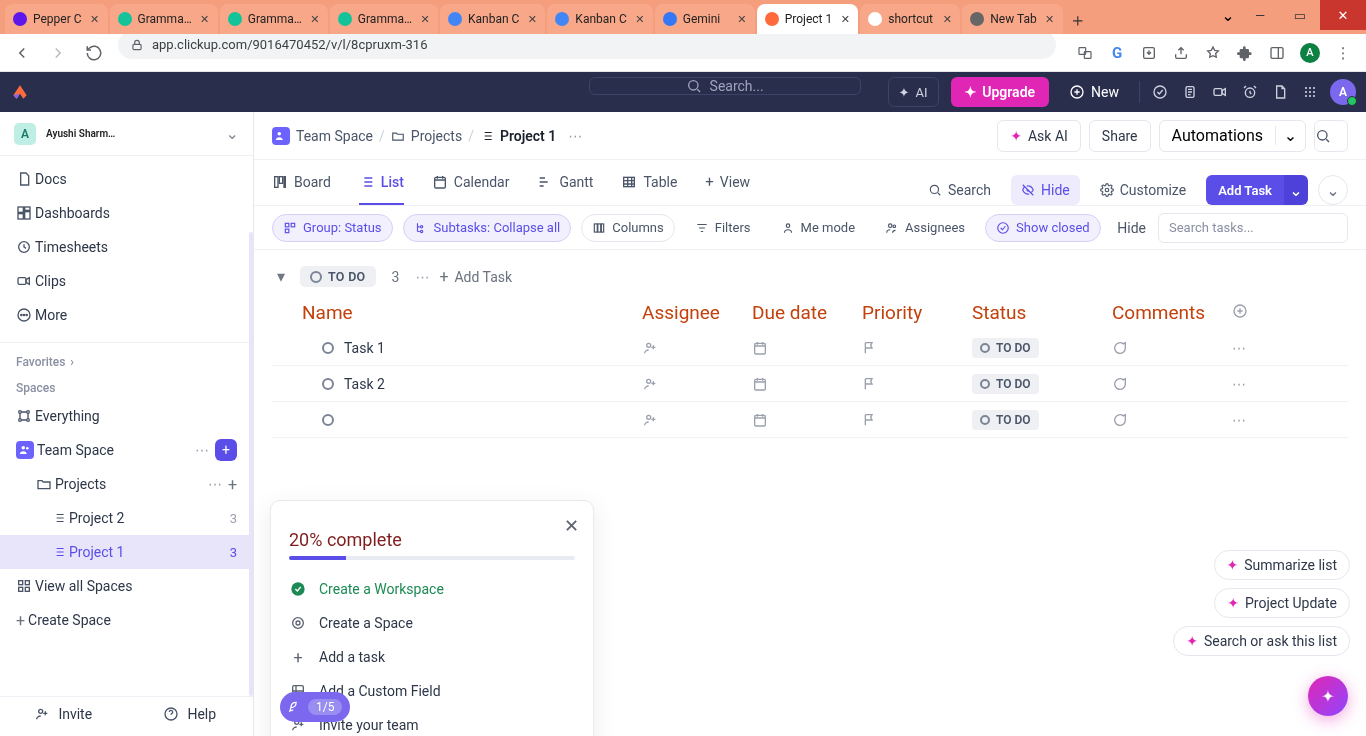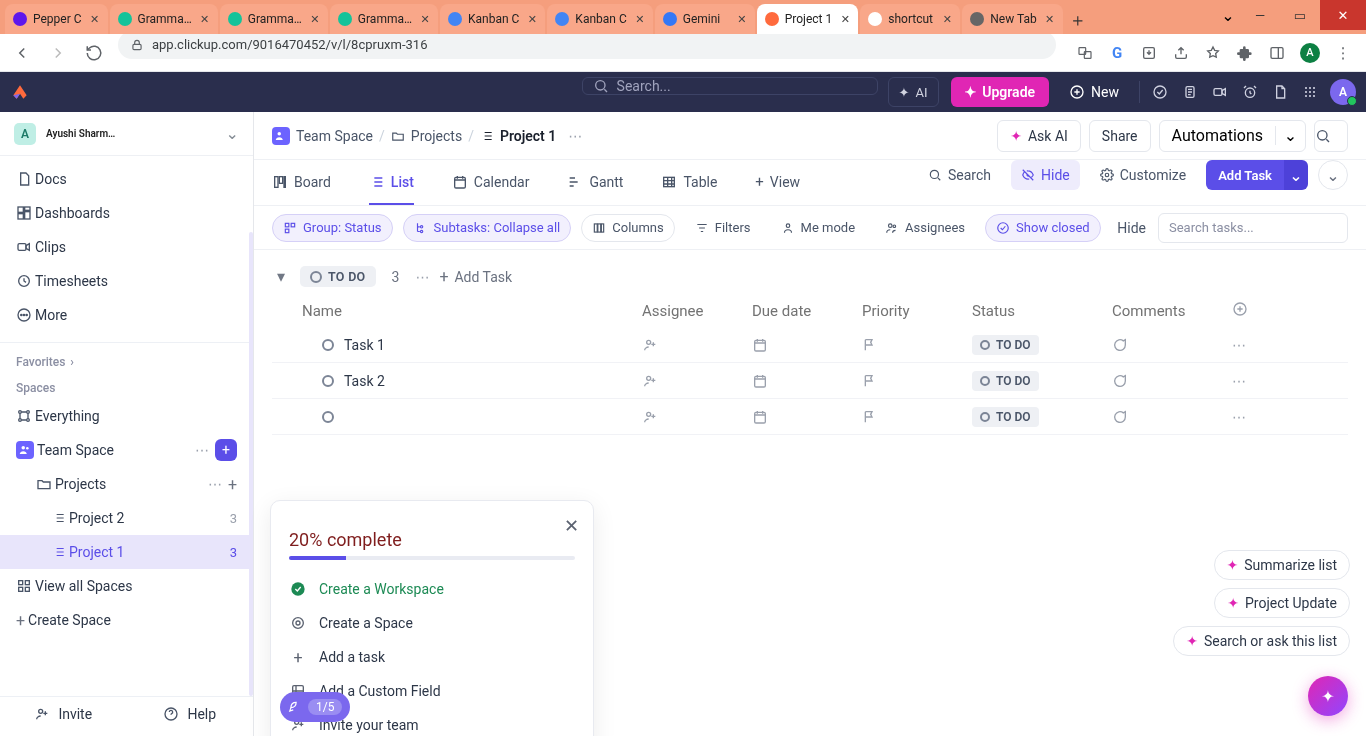--- a/index.html
+++ b/index.html
@@ -22,21 +22,21 @@
 .nav-btn { width: 28px; height: 28px; display: flex; align-items: center; justify-content: center; color: #5f6368; cursor: pointer; border-radius: 50%; }
 .nav-btn.disabled { color: #bbb; }
 .url-field { flex: 1; height: 28px; background: #f1f3f4; border-radius: 14px; display: flex; align-items: center; padding: 0 12px; font-size: 13px; color: #3c4043; gap: 8px; margin: 0 6px 16px 2px;}
 .addr-icons { display:flex; gap:14px; align-items:center; padding:0 6px; }
 .addr-ico { width:18px; height:18px; display:flex; align-items:center; justify-content:center; color:#5f6368; font-size:15px; }
 .profile-dot { width:20px; height:20px; border-radius:50%; background:#0d8043; color:#fff; display:flex; align-items:center; justify-content:center; font-size:11px; font-weight:500; }
 
 
 .app-top { height: 40px; background: #2a2e4d; display:flex; align-items:center; padding: 0 10px; gap: 12px; position: relative;}
 .app-logo { width:20px; height:20px; display:inline-flex; }
-.search-box { width: 296px; height: 30px; margin-left: auto; margin-right: 0;}
+.search-box { width: 272px; height: 30px; margin-left: auto; margin-right: 17px; justify-content: center;}
 .search-inner{height:100%; border:1px solid #3d4366; background: transparent; border-radius: 6px; display:flex; align-items:center; padding: 0 10px; color:#a0a3bd; font-size: 14px; gap:8px;}
 .ai-btn { height: 30px; padding: 0 10px; border:1px solid #3d4366; border-radius:6px; color:#d1d3e0; font-size:13px; display:flex; align-items:center; gap:6px; margin-left:4px;}
 .right-cluster { margin-left: auto; display:flex; align-items:center; gap: 10px; }
 .upgrade-btn { background:#e026b4; color:#fff; height:30px; padding: 0 14px; border-radius:6px; font-size:14px; font-weight:600; display:flex; align-items:center; gap:6px;}
 .new-btn { color:#fff; height:30px; padding: 0 10px; font-size:14px; display:flex; align-items:center; gap:6px;}
 .top-ico { color:#cfd1e0; width:20px; height:20px; display:flex; align-items:center; justify-content:center;}
 .avatar-circle { width:26px; height:26px; border-radius:50%; background:#7b68ee; color:#fff; display:flex; align-items:center; justify-content:center; font-size:12px; font-weight:600; position:relative;}
 .avatar-circle::after{content:''; position:absolute; right:-1px; bottom:-1px; width:8px; height:8px; border-radius:50%; background:#22c55e; border:1.5px solid #2a2e4d;}
 
 
@@ -70,21 +70,21 @@
 .crumb { display:flex; align-items:center; gap:6px; font-size:14px; color:#4a5568; }
 .crumb .sep { color:#cbd3dd; }
 .crumb strong { color:#1a202c; font-weight:600;}
 .crumb-right { margin-left:auto; display:flex; gap:8px; align-items:center;}
 .ghost-btn { height:32px; padding:0 12px; border:1px solid #e4e7ed; border-radius:6px; font-size:14px; color:#2d3748; display:flex; align-items:center; gap:6px; background:#fff;}
 .ghost-btn.icon-only{padding:0; width:34px;}
 .automations-btn{border:1px solid #e4e7ed; border-radius:6px; height:32px; display:flex; align-items:center;}
 .automations-btn .label-part{padding:0 12px; font-size:16px;}
 .automations-btn .caret-part{width:30px; border-left:1px solid #e4e7ed; display:flex; align-items:center; justify-content:center;}
 
-.tabs-bar { height: 46px; border-bottom: 1px solid #eef0f4; display:flex; align-items:flex-start; padding: 0 18px; gap: 38px;}
+.tabs-bar { height: 46px; border-bottom: 1px solid #eef0f4; display:flex; align-items:flex-end; padding: 0 18px; gap: 28px;}
 .view-tab { display:flex; align-items:center; gap:6px; font-size:14px; color:#4a5568; height:100%; border-bottom:2px solid transparent; }
 .view-tab.active { color:#5b4ee8; border-bottom-color:#5b4ee8; font-weight:500;}
 .tabs-right { margin-left:auto; display:flex; gap:10px; align-items:center;}
 .chip { height:30px; padding:0 10px; border-radius:6px; font-size:14px; display:flex; align-items:center; gap:6px; color:#4a5568;}
 .chip.active { background:#eeecfc; color:#5b4ee8;}
 .addtask-btn { height:30px; background:#5b4ee8; color:#fff; border-radius:6px 0 0 6px; padding:0 12px; font-size:13px; font-weight:600; display:flex; align-items:center;}
 .addtask-caret{height:30px; width:24px; background:#4d41d9; border-radius:0 6px 6px 0; color:#fff; display:flex; align-items:center; justify-content:center;}
 .collapse-circ{width:30px; height:30px; border:1px solid #e4e7ed; border-radius:50%; display:flex; align-items:center; justify-content:center; color:#6b7280;}
 
 .filter-bar { height: 44px; border-bottom: 1px solid #eef0f4; display:flex; align-items:center; padding: 0 18px; gap: 10px;}
@@ -96,21 +96,21 @@
 
 
 .list-area { padding: 16px 18px; position:relative; overflow:auto; flex:1;}
 .group-row { display:flex; align-items:center; gap:10px; margin-bottom: 8px;}
 .group-caret { color:#717885; width:18px; text-align:center;}
 .status-chip { display:flex; align-items:center; gap:6px; padding: 3px 10px; border-radius:5px; background:#eef0f4; font-size:12.5px; font-weight:600; color:#4a5568; letter-spacing:.3px;}
 .status-dot { width:12px; height:12px; border-radius:50%; border:2px solid #7c8596; }
 .group-count{font-size:14px; color:#6b7280; margin: 0 6px;}
 .add-task-inline { font-size:14px; color:#6b7280; display:flex; align-items:center; gap:6px;}
 
-.thead { display:grid; grid-template-columns: 340px 110px 110px 110px 140px 120px 60px; align-items:center; padding: 6px 0 6px 30px; font-size:15px; color:#737373;}
+.thead { display:grid; grid-template-columns: 340px 110px 110px 110px 140px 120px 60px; align-items:center; padding: 6px 0 6px 30px; font-size:19px; color:#c2410c;}
 .trow { display:grid; grid-template-columns: 340px 110px 110px 110px 140px 120px 60px; align-items:center; height:36px; padding-left:30px; border-bottom:1px solid #f1f2f6; font-size:14px; color:#2d3748;}
 .tname{display:flex; align-items:center; gap:10px; padding-left:20px;}
 .cell-ico{color:#9aa0ac; display:flex; align-items:center;}
 .status-badge{display:inline-flex; align-items:center; gap:6px; padding:3px 8px; border-radius:4px; background:#eef0f4; font-size:12px; font-weight:600; color:#4a5568;}
 .row-menu{color:#9aa0ac;}
 
 
 .gs-card { position:absolute; left: 270px; top: 500px; width: 324px; background:#fff; border:1px solid #e8eaf0; border-radius:10px; box-shadow: 0 6px 24px rgba(0,0,0,.08); padding: 18px 18px 10px;}
 .gs-title { font-size:20px; font-weight:600; color:#2a2a2a; }
 .gs-close { position:absolute; right:14px; top:14px; color:#5b6270; font-size:18px; cursor:pointer;}
@@ -362,31 +362,31 @@
         <svg class="i" viewBox="0 0 24 24" fill="none" stroke="#4a5568" stroke-width="2">
             <rect x="3" y="3" width="8" height="8"></rect>
             <rect x="13" y="3" width="8" height="5"></rect>
             <rect x="13" y="10" width="8" height="11"></rect>
             <rect x="3" y="13" width="8" height="8"></rect>
           </svg>
         <span>Dashboards</span>
       </div>
       <div class="side-item">
         <svg class="i" viewBox="0 0 24 24" fill="none" stroke="#4a5568" stroke-width="2">
+            <circle cx="12" cy="12" r="8"></circle>
+            <path d="M12 8v4l3 2"></path>
+          </svg>
+        <span>Timesheets</span>
+      </div>
+      <div class="side-item">
+        <svg class="i" viewBox="0 0 24 24" fill="none" stroke="#4a5568" stroke-width="2">
             <rect x="3" y="7" width="12" height="10" rx="2"></rect>
             <path d="M15 10l5-3v10l-5-3z"></path>
           </svg>
         <span>Clips</span>
-      </div>
-      <div class="side-item">
-        <svg class="i" viewBox="0 0 24 24" fill="none" stroke="#4a5568" stroke-width="2">
-            <circle cx="12" cy="12" r="8"></circle>
-            <path d="M12 8v4l3 2"></path>
-          </svg>
-        <span>Timesheets</span>
       </div>
       <div class="side-item">
         <svg class="i" viewBox="0 0 24 24" fill="none" stroke="#4a5568" stroke-width="2">
             <circle cx="12" cy="12" r="9"></circle>
             <circle cx="8" cy="12" r="1"></circle>
             <circle cx="12" cy="12" r="1"></circle>
             <circle cx="16" cy="12" r="1"></circle>
           </svg>
         <span>More</span>
       </div>

